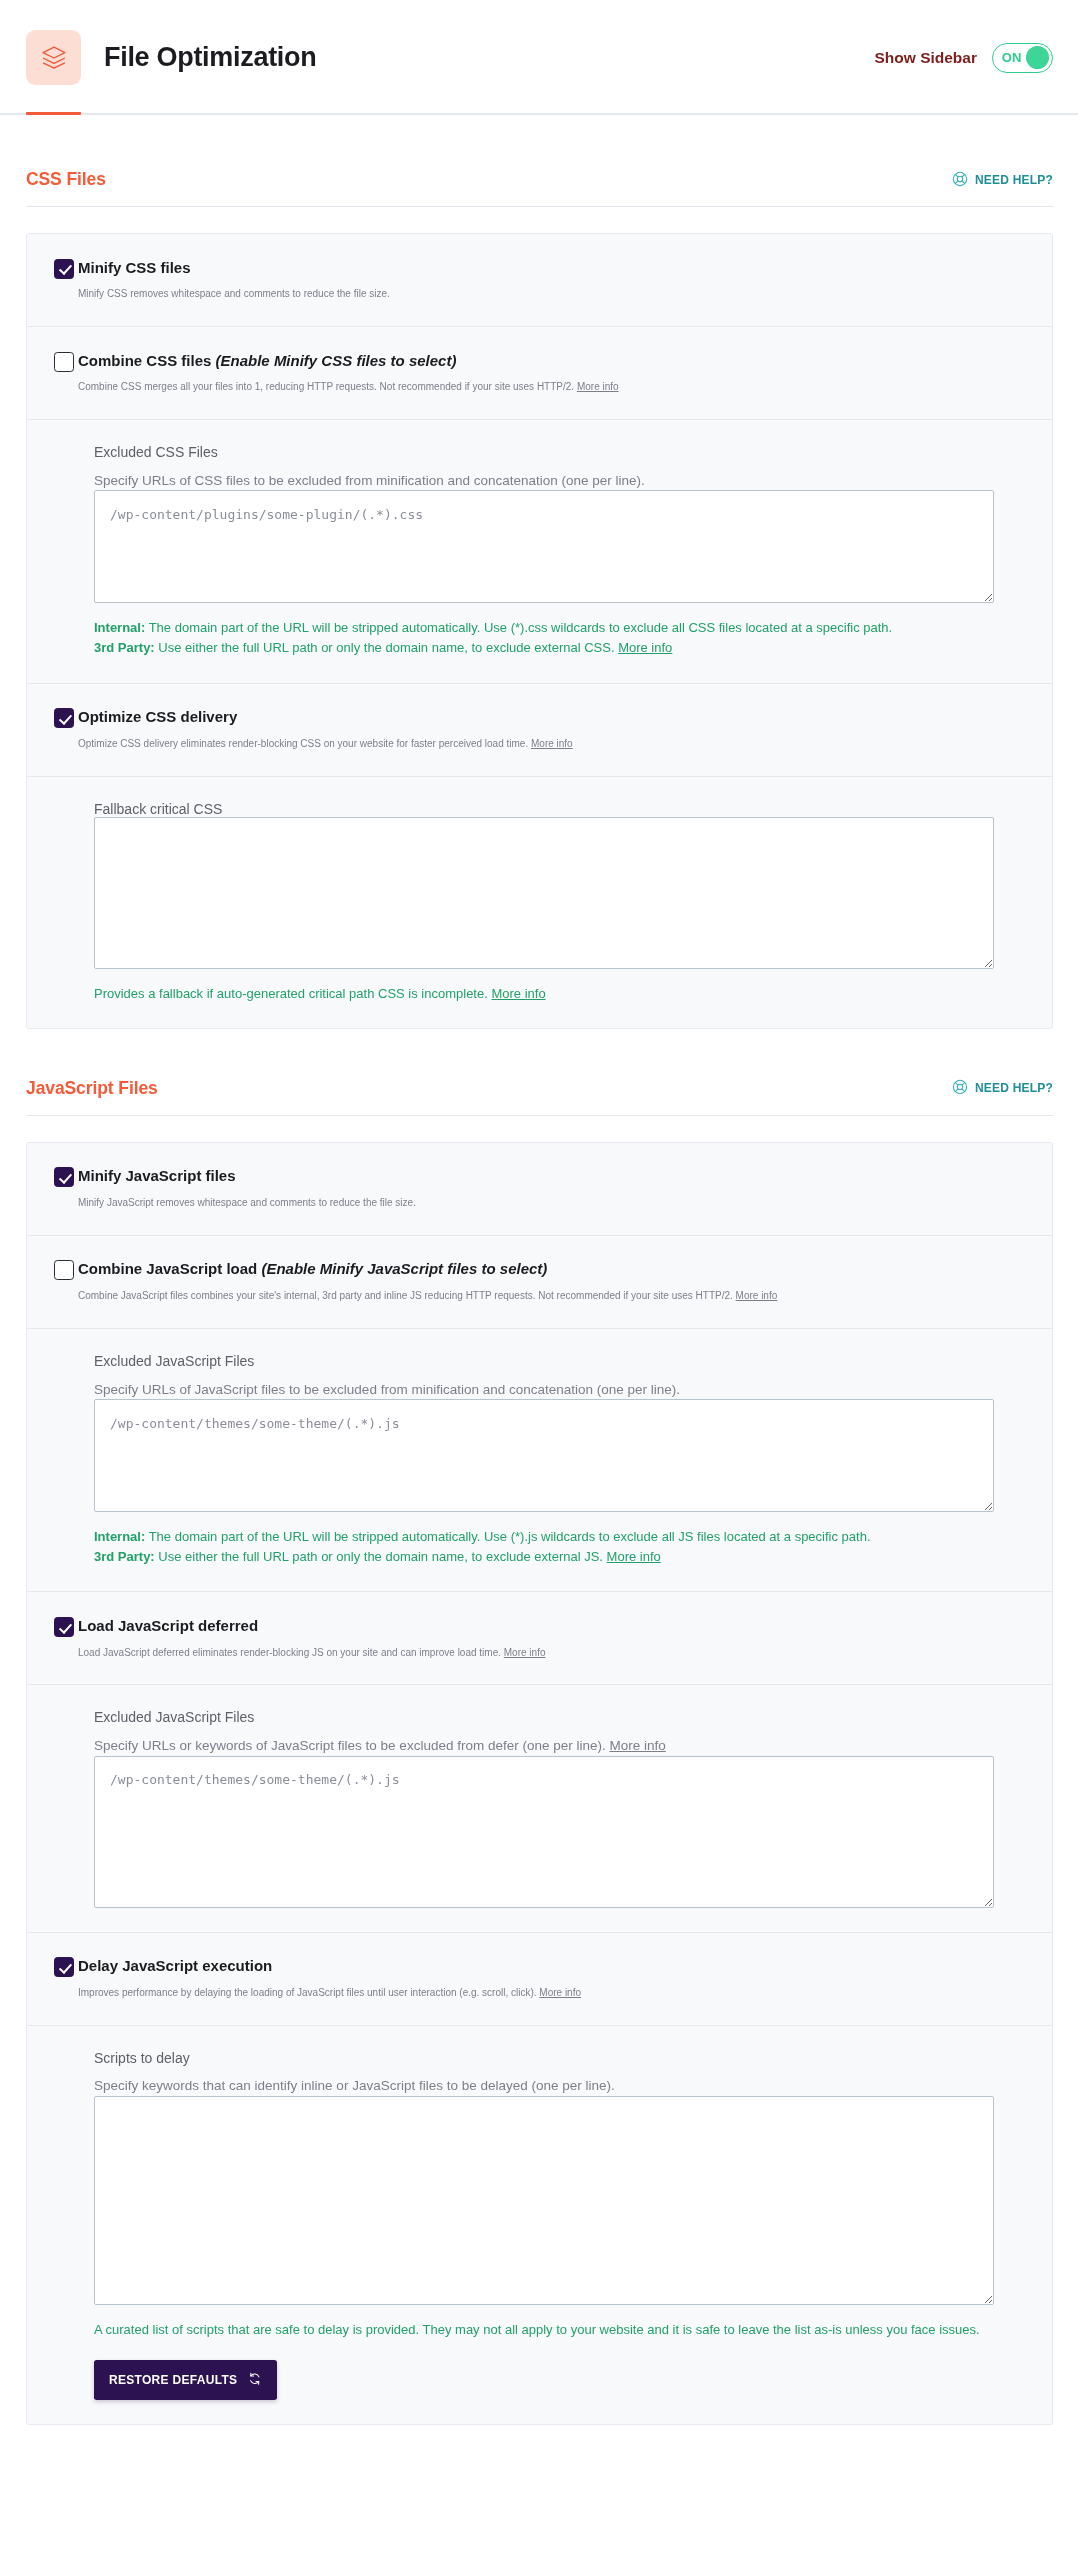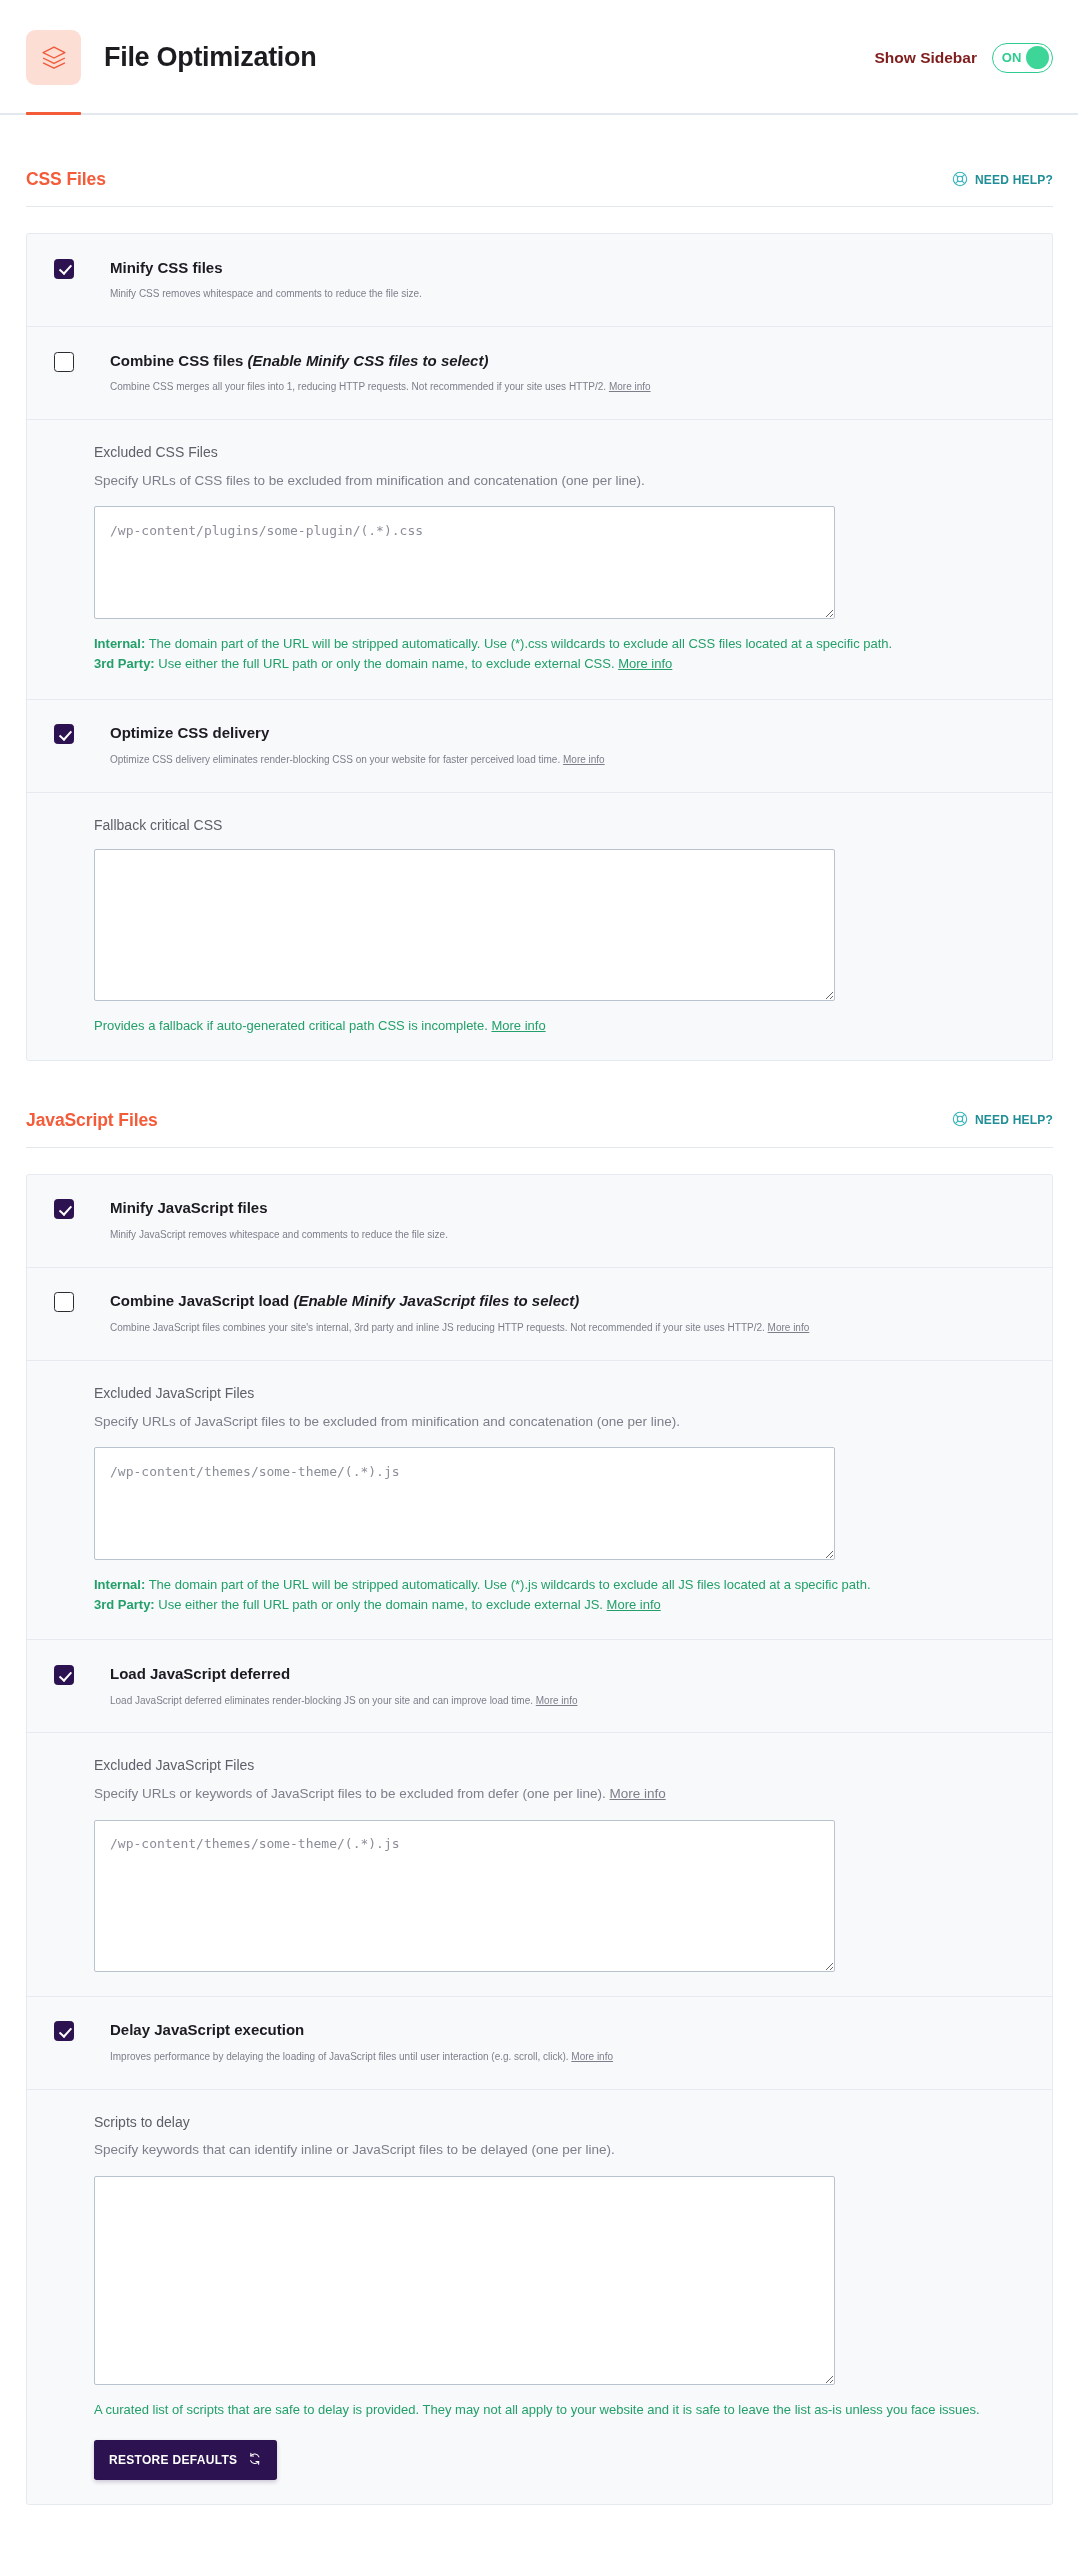--- a/index.html
+++ b/index.html
@@ -146,21 +146,21 @@
     left: 6.7px; top: 2.7px;
     width: 4.7px; height: 10px;
     border: solid #ffffff;
     border-width: 0 2px 2px 0;
     transform: rotate(42deg);
   }
   .cbx.unchecked {
     background: #ffffff;
     border: 1.3px solid #2c2c33;
   }
-  .opt-body { margin-left: 36px; padding-top: 0.7px; }
+  .opt-body { margin-left: 4px; padding-top: 0.7px; }
   .opt-label {
     font-size: 15px;
     font-weight: 700;
     color: #1b1b20;
     line-height: 1.2;
   }
   .opt-label em {
     font-style: italic;
     font-weight: 700;
   }
@@ -180,22 +180,21 @@
   }
   .field-desc {
     font-size: 13.5px;
     color: #7c7f8a;
     margin-top: 10.8px;
     line-height: 1.45;
   }
   .field-indent { padding-left: 40px; }
   textarea.ta {
     display: block;
-    margin-top: 16px;
-    width: 741px;
+    width: 900px;
     background: #ffffff;
     border: 0.7px solid #b9c3cf;
     border-radius: 2px;
     padding: 13.5px 15px;
     font-family: "DejaVu Sans Mono", monospace;
     font-size: 13px;
     color: #2c2c33;
     resize: vertical;
     outline: none;
     line-height: 1.5;

